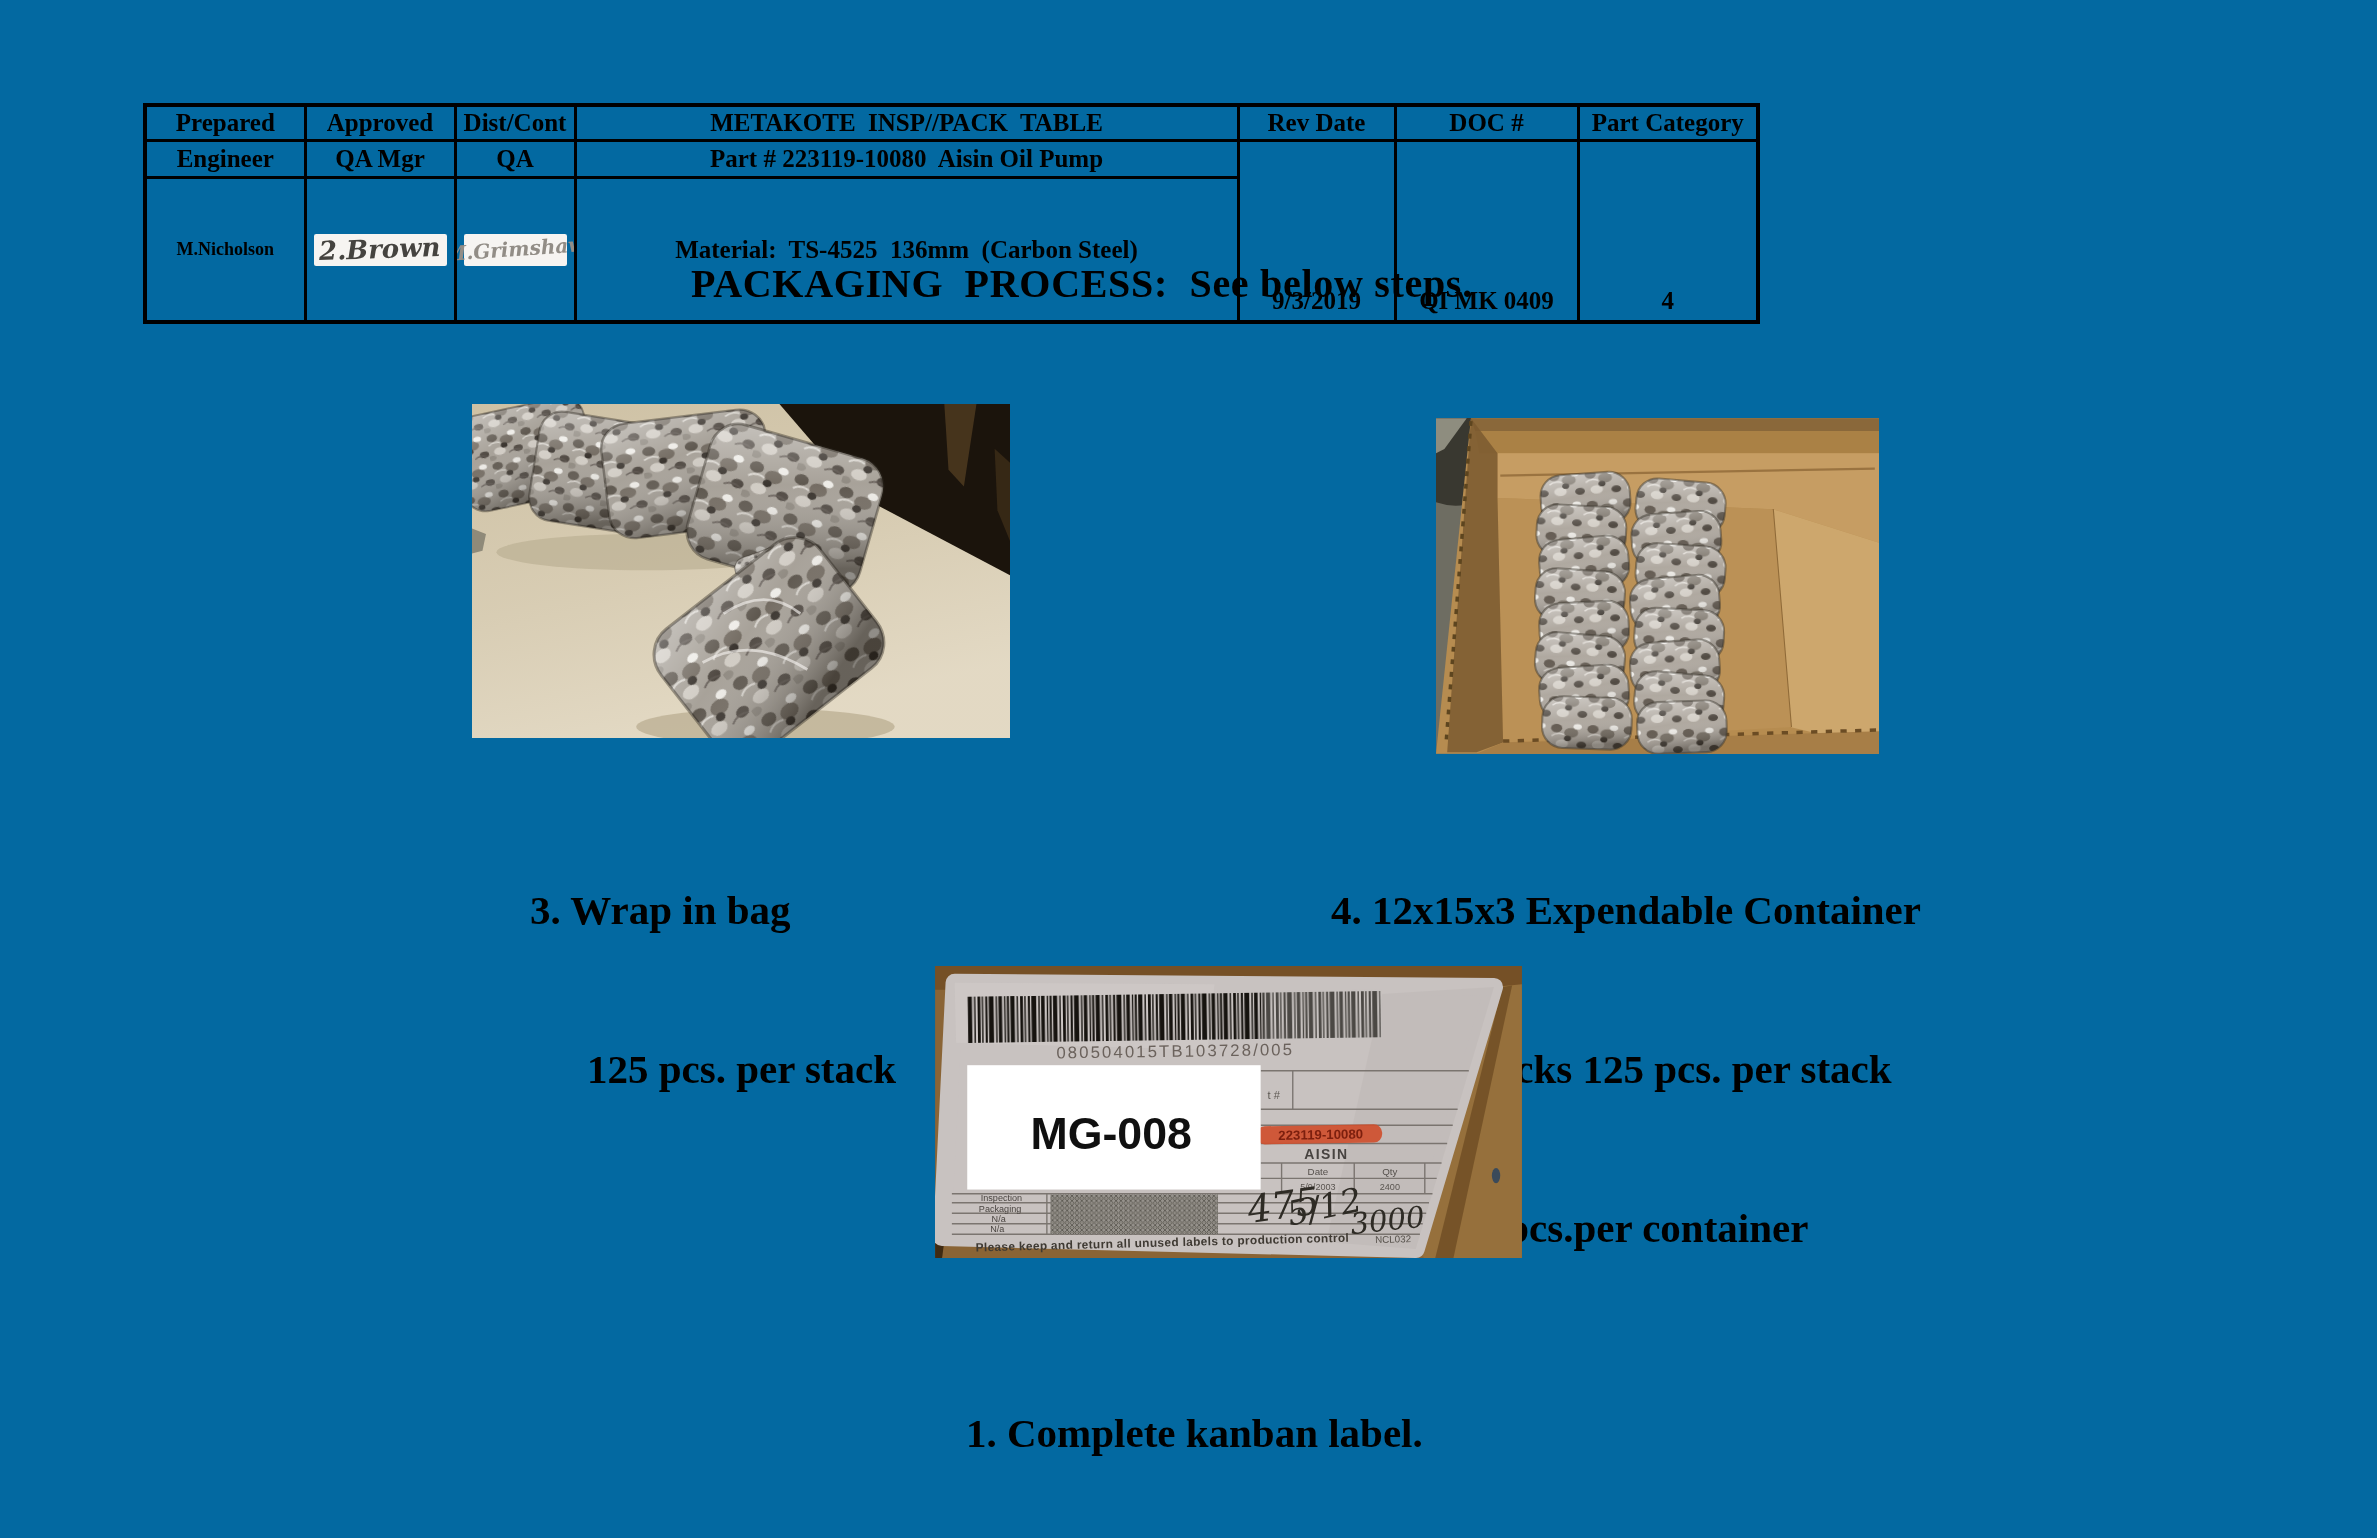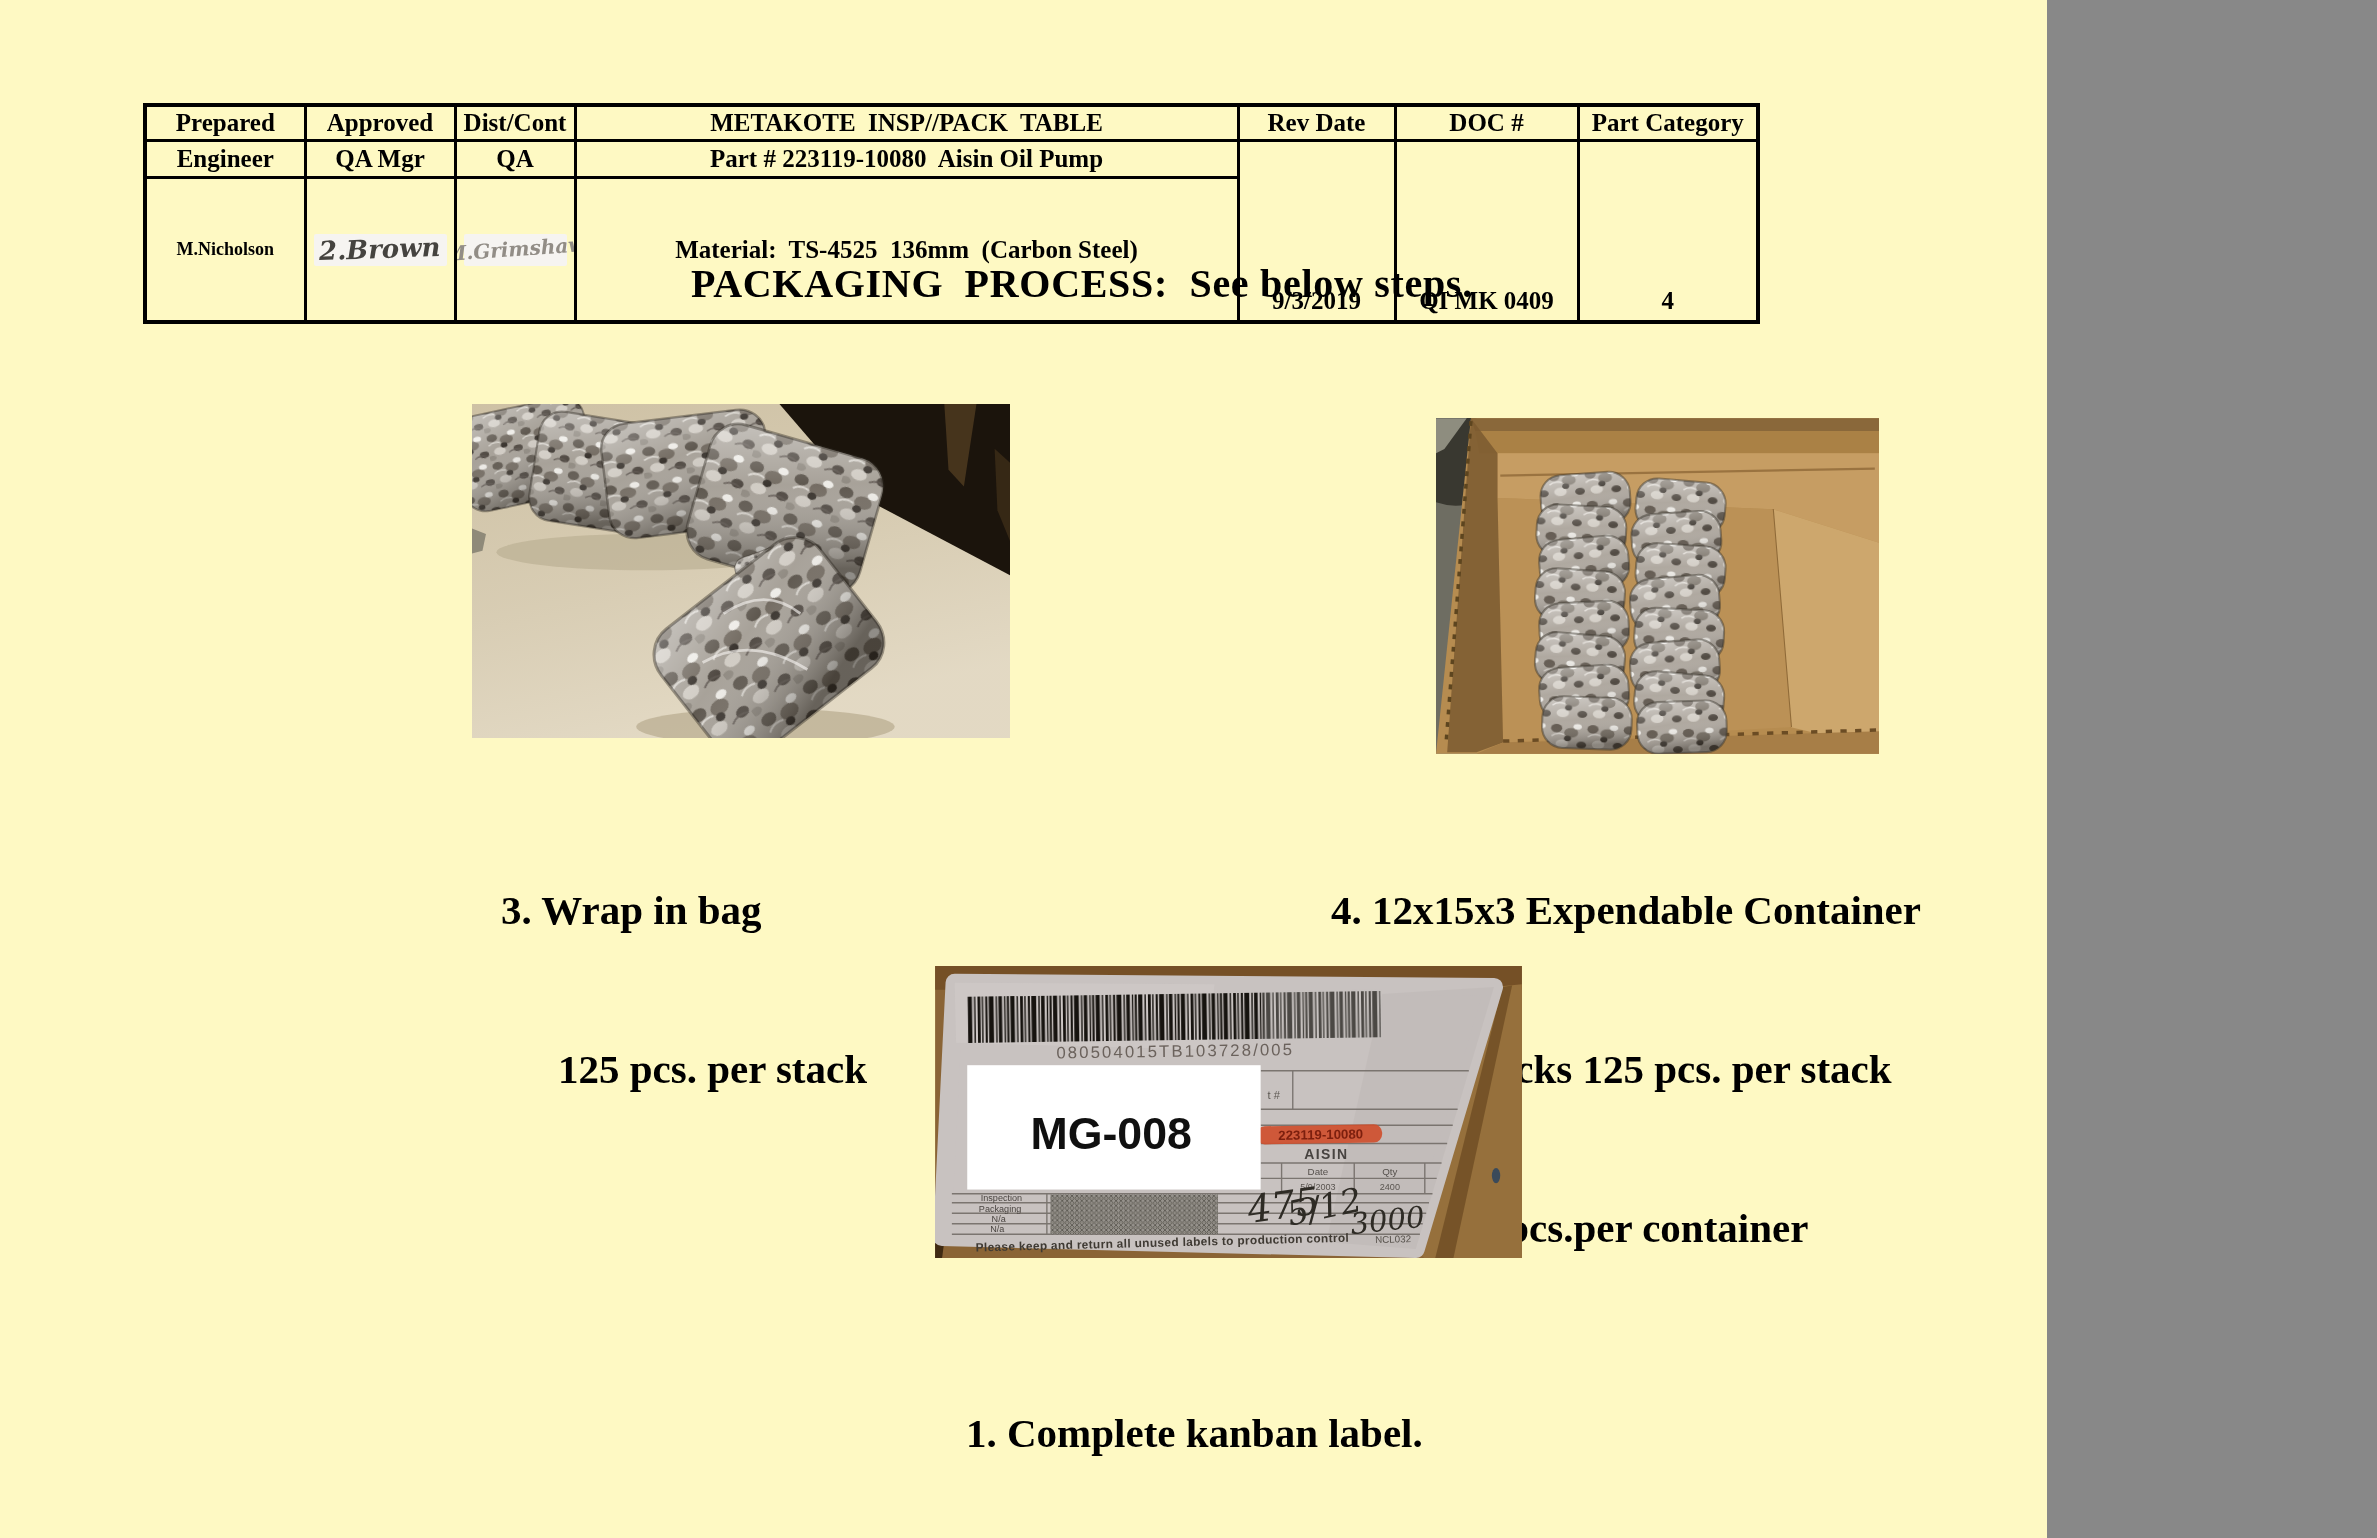--- a/index.html
+++ b/index.html
@@ -1,16 +1,16 @@
 <!DOCTYPE html>
 <html style="font-size:11.2px"><head>
 <meta charset="utf-8">
 <style>
   html,body{margin:0;padding:0;background:#888;}
-  .page{position:relative;width:2047px;height:1538px;background:#fef9c3;overflow:hidden;
+  .page{position:relative;width:2377px;height:1538px;background:#0369a1;overflow:hidden;
         font-family:"Liberation Serif",serif;color:#000;}
 
   
   table.hdr{position:absolute;left:143px;top:103px;width:1612px;border-collapse:collapse;
             table-layout:fixed;border:4.2px solid #000;}
   .hdr td{border:3.5px solid #000;text-align:center;vertical-align:middle;font-weight:bold;
           font-size:25px;padding:0;white-space:pre;line-height:1.02;overflow:hidden;}
   .hdr tr.r1 td{height:32px;}
   .hdr tr.r2 td{height:34px;}
   .hdr tr.r3 td{height:41px;}
@@ -22,21 +22,21 @@
              color:#45433f;transform:rotate(-2deg);}
   .sig-grim{font-family:"DejaVu Serif",serif;font-style:italic;font-size:20px;
             color:#928d86;transform:rotate(-4deg);}
 
   
   .title{position:absolute;left:691px;top:260px;font-size:40px;font-weight:bold;
          white-space:pre;letter-spacing:0.7px;}
 
   
   .caption{position:absolute;font-size:41px;font-weight:bold;line-height:53px;white-space:pre;}
-  .cap1{left:501px;top:778px;font-family:Liberation Serif, serif;}
+  .cap1{left:530px;top:778px;font-family:Liberation Serif, serif;}
   .cap2{left:1331px;top:778px;}
   .cap3{left:966px;top:1301px;}
   .cap1 .l2{margin-left:57px;}
   .cap2 .l2,.cap2 .l3{margin-left:83px;}
 
   
   svg.photo{position:absolute;display:block;}
   #photo1{left:472px;top:404px;}
   #photo2{left:1436px;top:418px;}
   #photo3{left:935px;top:966px;}

